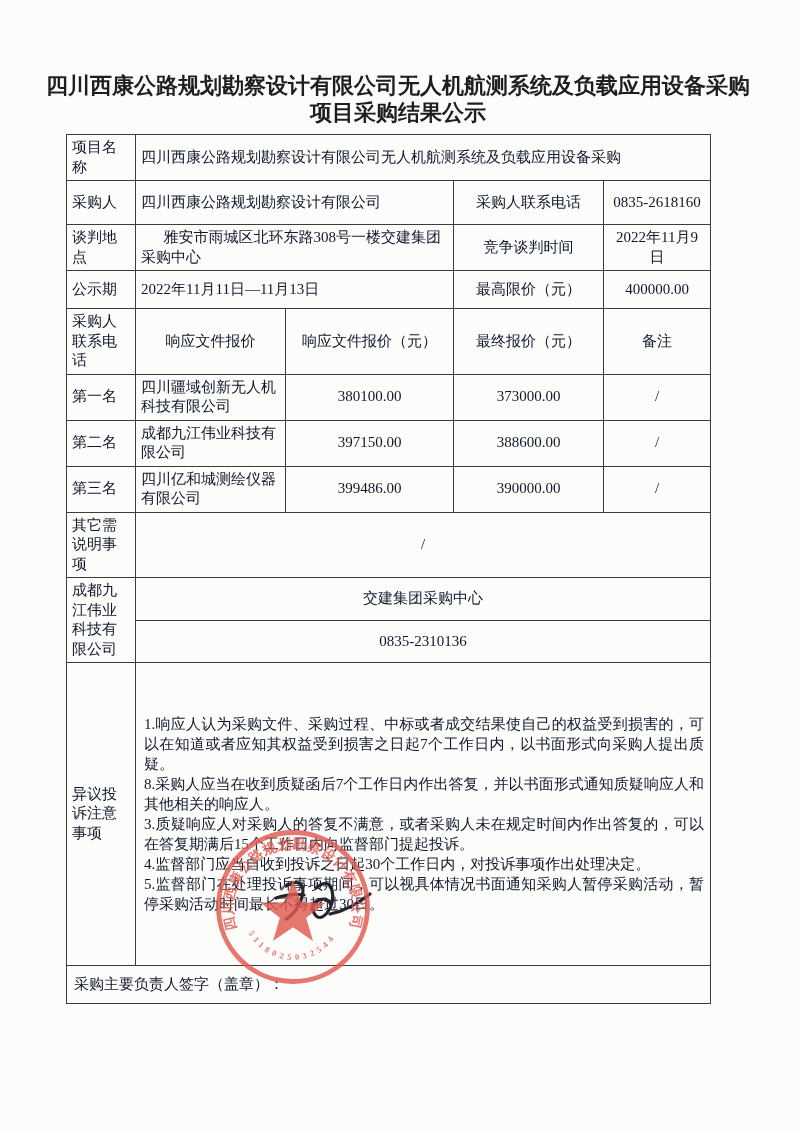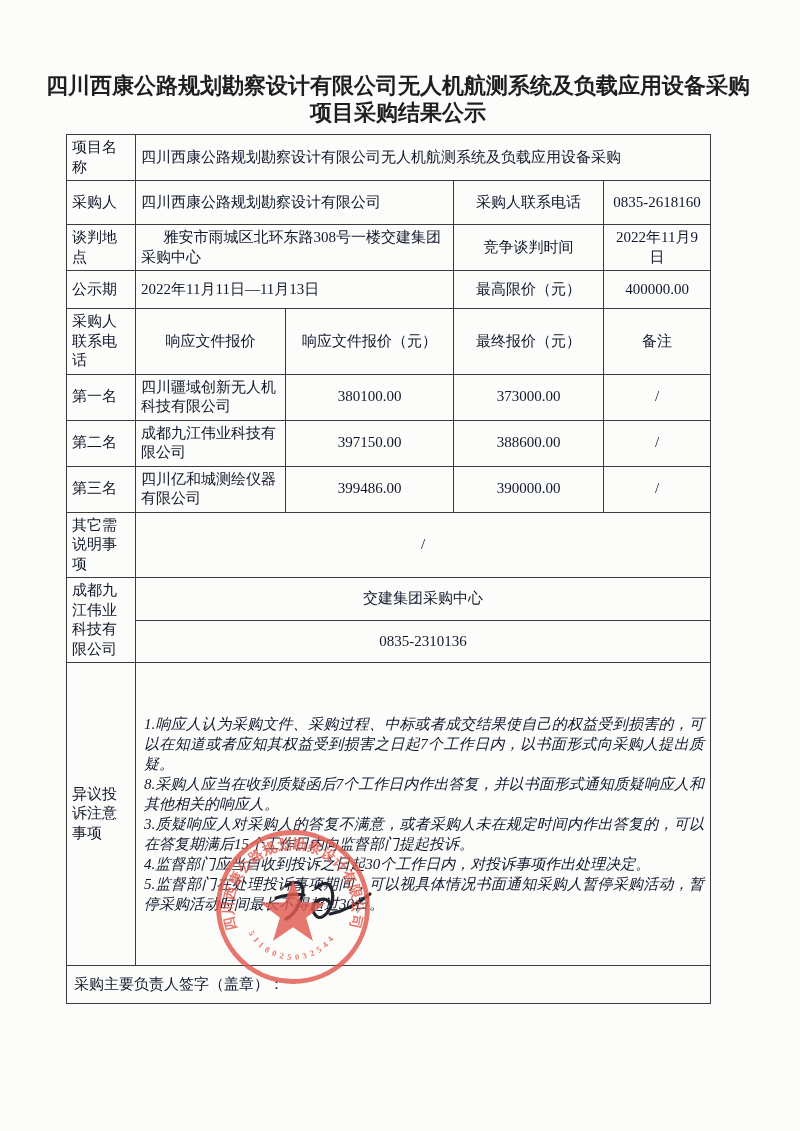--- a/index.html
+++ b/index.html
@@ -40,21 +40,21 @@
   table.main td {
     border: 1px solid #3c3c3c;
     padding: 3px 5px;
     vertical-align: middle;
     line-height: 1.3;
   }
   td.lbl { text-align: left; padding-left: 4px; padding-right: 2px; }
   td.ctr { text-align: center; }
   td.val { text-align: left; padding-left: 8px; }
   td.indent { text-indent: 1.5em; padding-left: 6px; }
-  .objection-cell { padding: 8px 6px 8px 8px !important; font-style: italic; }
+  .objection-cell { padding: 8px 6px 8px 8px !important; }
   .objection-cell .obj-line {
     text-align: justify;
     line-height: 20px;
     font-size: 15px;
   }
   .sig-cell { padding-left: 7px !important; font-family: Liberation Serif, serif; }
   .stamp {
     position: absolute;
     left: 212px;
     top: 826px;

